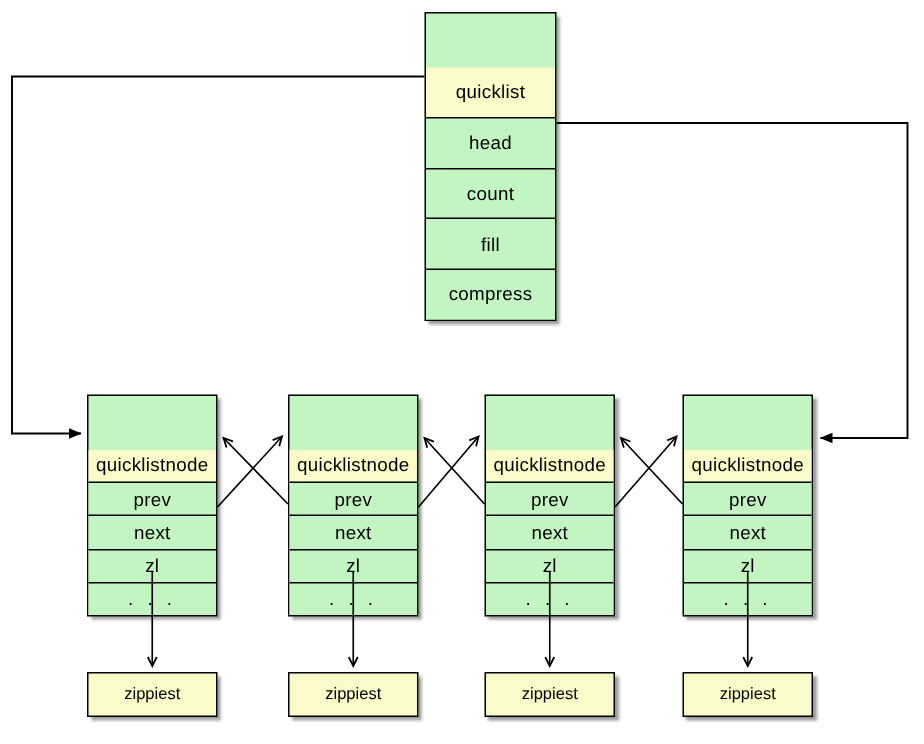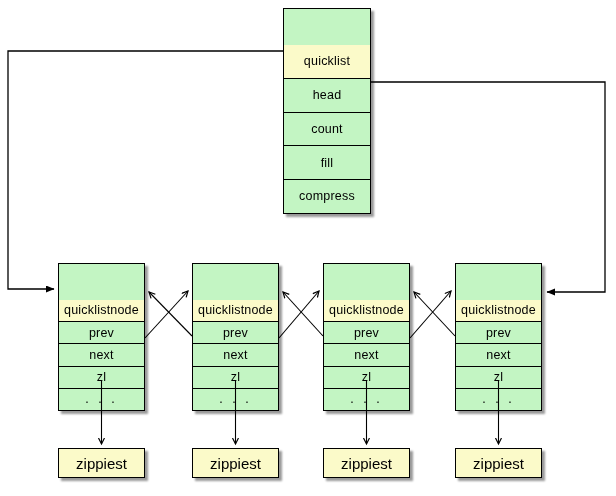--- a/index.html
+++ b/index.html
@@ -16,21 +16,21 @@
   .cell{
     box-sizing:border-box;flex:1;display:flex;align-items:center;justify-content:center;
     font-size:12.5px;line-height:1;background:#c3f5c3;border-top:1.5px solid #000;
     letter-spacing:0.2px;
   }
   .cell:first-child{border-top:none;}
   .cell.hdr{background:#fbfac9;margin-top:36px;}
   .zip{
     position:absolute;box-sizing:border-box;border:1.5px solid #000;background:#fbfac9;
     box-shadow:2.5px 2.5px 2px rgba(0,0,0,0.40);
-    display:flex;align-items:center;justify-content:center;font-size:15px;
+    display:flex;align-items:center;justify-content:center;font-size:11px;
   }
   .dots{letter-spacing:3px;}
 </style>
 </head>
 <body>
 
 <div class="canvas">
 
   <div class="tbl" style="left:283px;top:8px;width:88px;height:206px;">
     <div class="cell hdr">quicklist</div>

